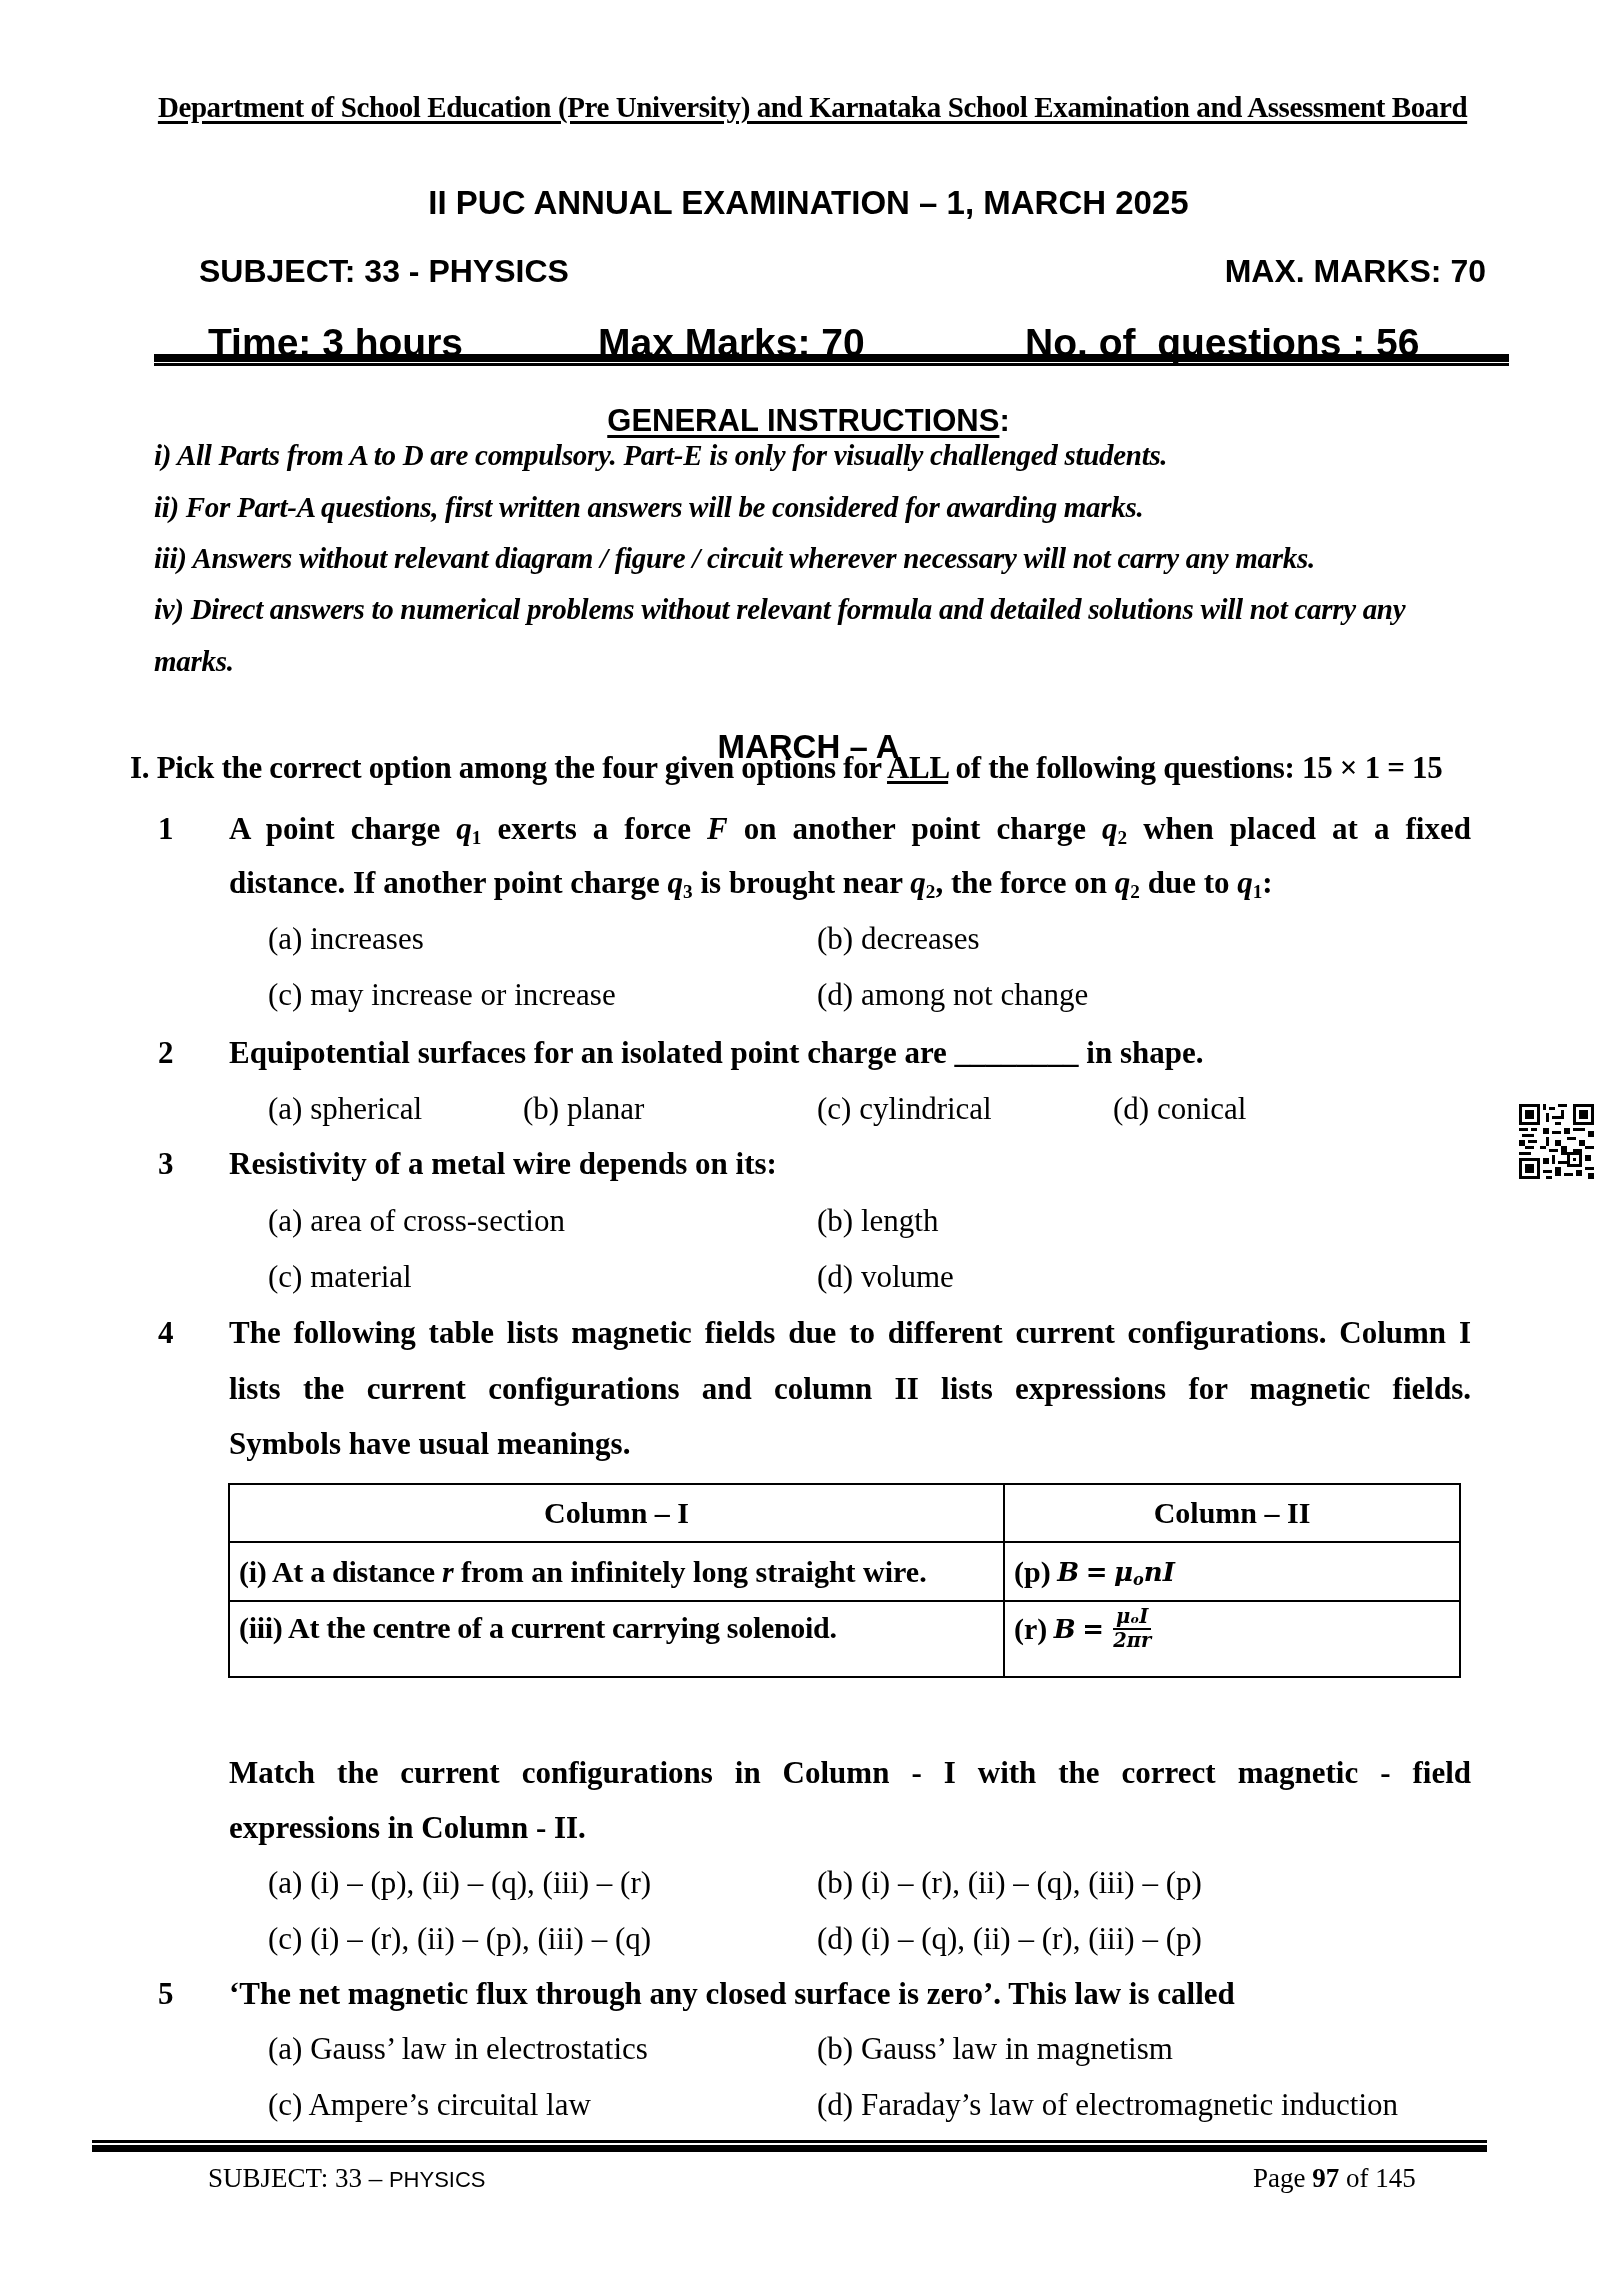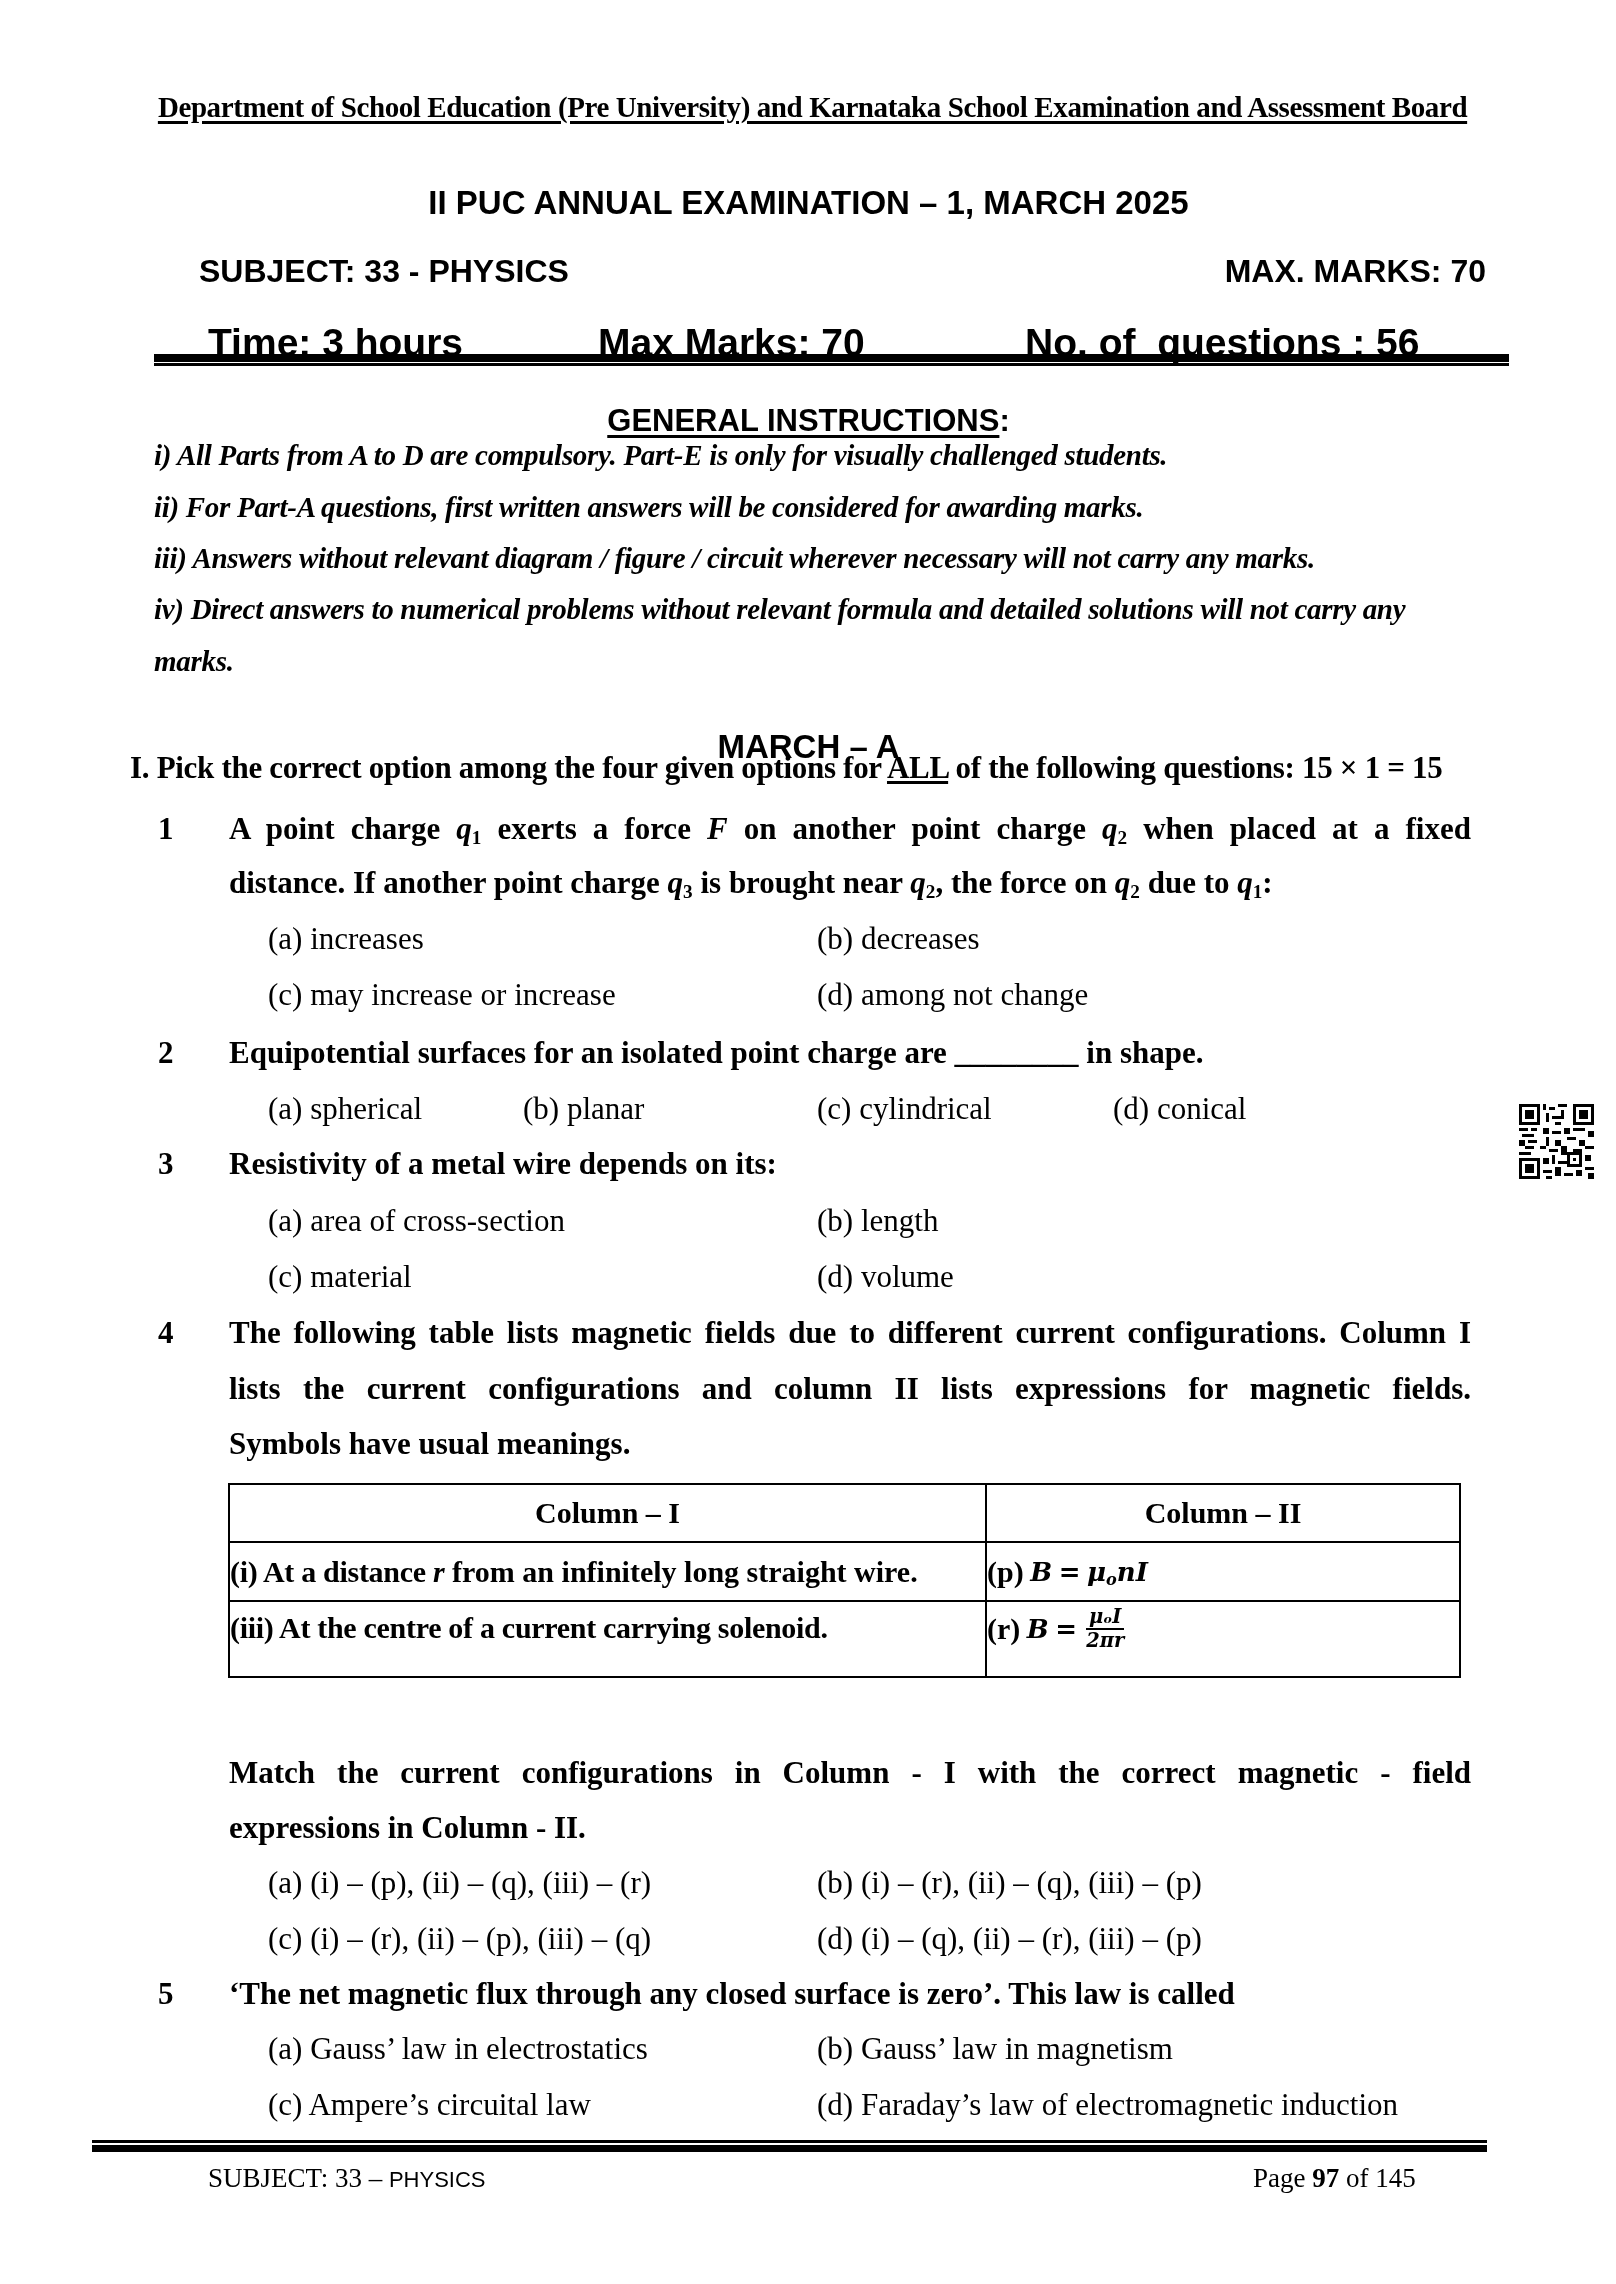--- a/index.html
+++ b/index.html
@@ -29,21 +29,21 @@
   .justify { width:1242px; text-align:justify; text-align-last:justify; white-space:normal; }
   .opt { font-size:31px; }
   .col-a { left:268px; }
   .col-b { left:817px; }
   .col-q2b { left:523px; }
   .col-q2d { left:1113px; }
   sub { font-size:0.62em; vertical-align:-0.25em; line-height:0; }
 
   
   #mf-table { position:absolute; left:228px; top:1483px; width:1233px; border-collapse:collapse; font-size:30px; font-weight:bold; }
-  #mf-table td, #mf-table th { border:2px solid #000; padding:0 0; vertical-align:top; }
+  #mf-table td, #mf-table th { border:2px solid #000; padding:0 9px; vertical-align:top; }
   #mf-table th { font-weight:bold; text-align:center; height:56px; vertical-align:middle; }
   #mf-table .c1 { width:755px; }
   #mf-table tr.r1 td { height:57px; vertical-align:middle; }
   #mf-table tr.r2 td { height:74px; }
   #mf-table tr.r3 td { height:74px; }
   .cell-text { display:block; padding-top:9px; letter-spacing:-0.3px; }
   .formula { display:inline-flex; align-items:center; gap:6.5px; font-family:"DejaVu Serif", serif; font-size:26px; }
   .formula .lbl { font-family:"Liberation Serif", serif; font-size:30px; font-weight:bold; }
   .formula .var { font-style:italic; font-weight:bold; }
   .frac { display:inline-flex; flex-direction:column; align-items:center; font-size:19.5px; font-style:italic; font-weight:bold; line-height:1.15; }

